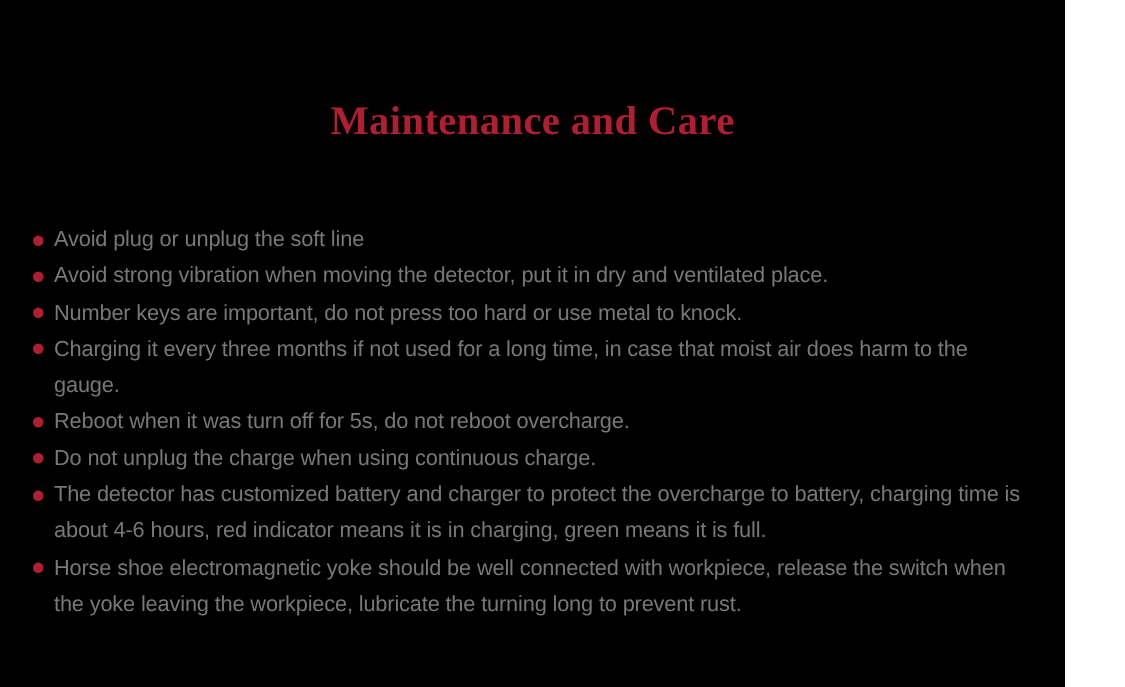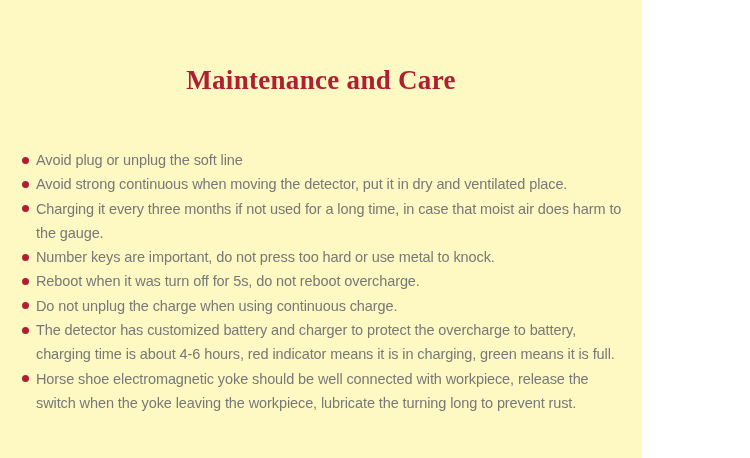--- a/index.html
+++ b/index.html
@@ -2,23 +2,23 @@
 <html><head>
 <meta charset="utf-8">
 <style>
   html, body {
     margin: 0;
     padding: 0;
     background: #ffffff;
   }
   .page {
     position: relative;
-    width: 642px;
+    width: 710px;
     height: 458px;
-    background: #fef9c3;
+    background: #000000;
     overflow: hidden;
     font-family: "Liberation Sans", sans-serif;
   }
   .page-title {
     margin: 0;
     padding-top: 64px;
     text-align: center;
     font-family: "Liberation Serif", serif;
     font-weight: bold;
     font-size: 27px;
@@ -60,29 +60,29 @@
 
   <h1 class="page-title">Maintenance and Care</h1>
 
   <ul class="care-list">
     <li>
       <span class="bullet"></span>
       <span>Avoid plug or unplug the soft line</span>
     </li>
     <li>
       <span class="bullet"></span>
-      <span>Avoid strong continuous when moving the detector, put it in dry and ventilated place.</span>
+      <span>Avoid strong vibration when moving the detector, put it in dry and ventilated place.</span>
+    </li>
+    <li>
+      <span class="bullet"></span>
+      <span>Number keys are important, do not press too hard or use metal to knock.</span>
     </li>
     <li>
       <span class="bullet"></span>
       <span>Charging it every three months if not used for a long time, in case that moist air does harm to the gauge.</span>
-    </li>
-    <li>
-      <span class="bullet"></span>
-      <span>Number keys are important, do not press too hard or use metal to knock.</span>
     </li>
     <li>
       <span class="bullet"></span>
       <span>Reboot when it was turn off for 5s, do not reboot overcharge.</span>
     </li>
     <li>
       <span class="bullet"></span>
       <span>Do not unplug the charge when using continuous charge.</span>
     </li>
     <li>

